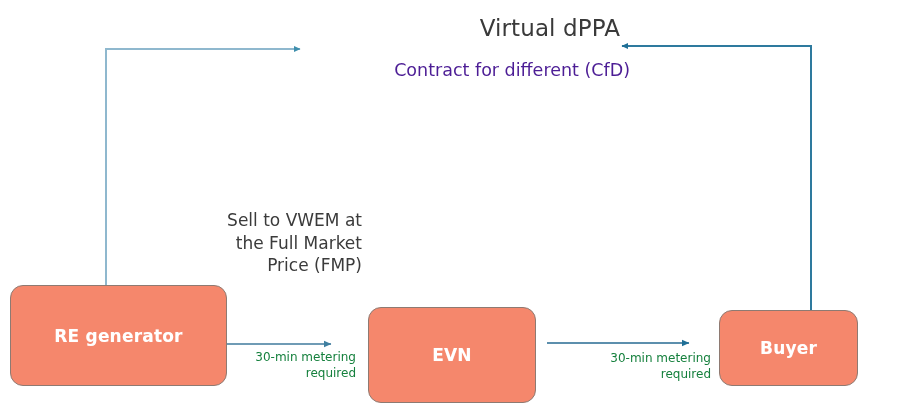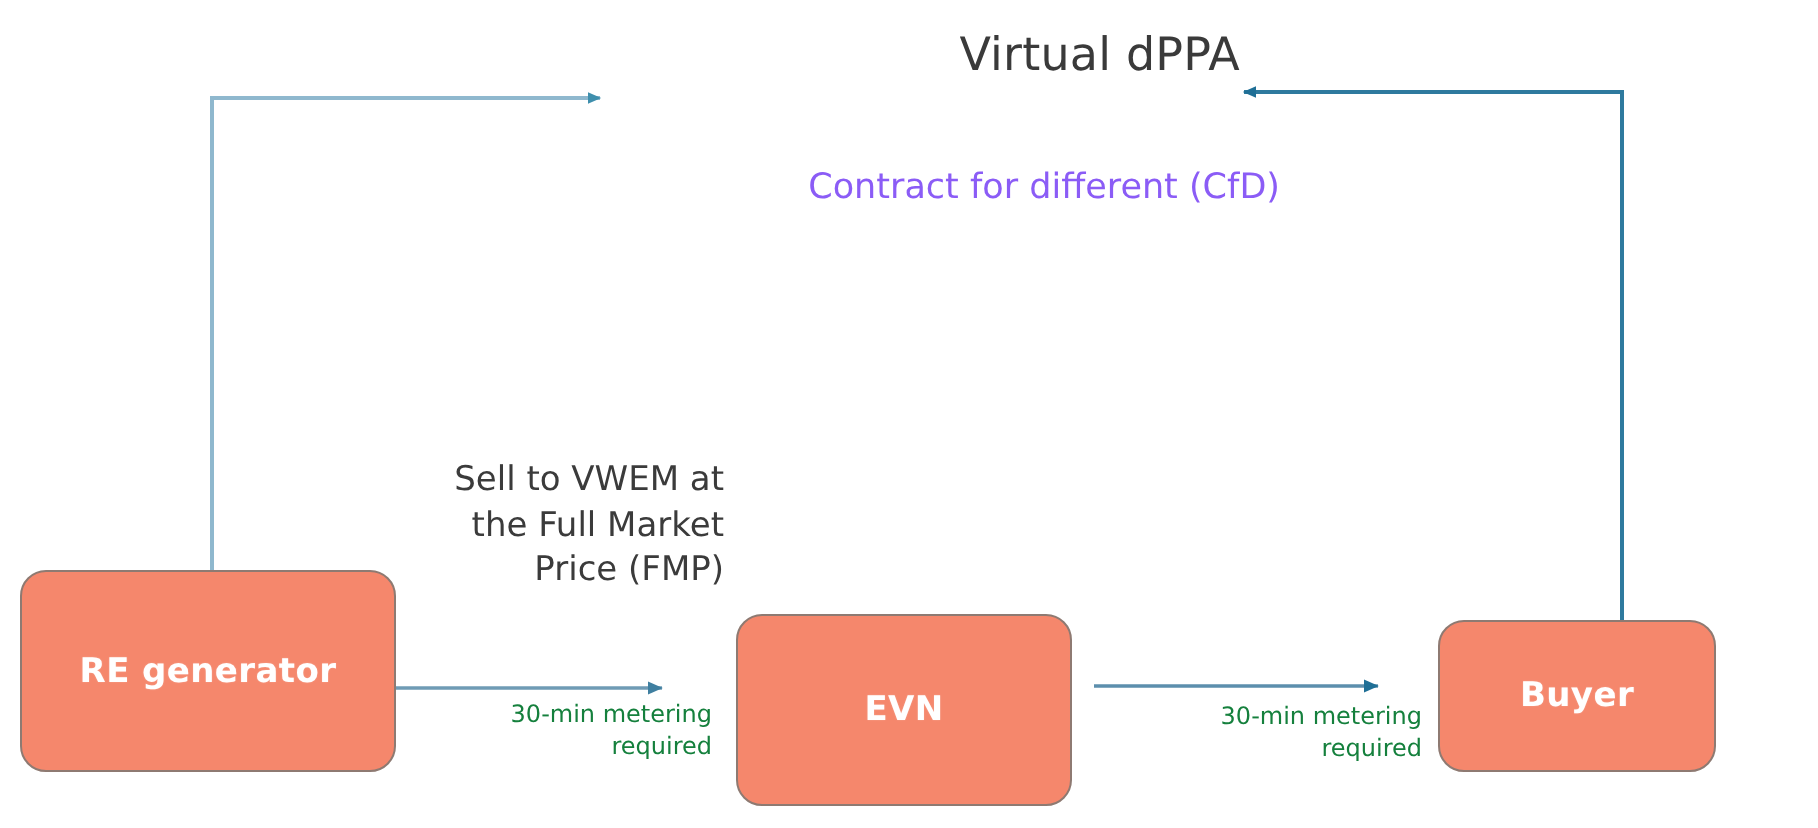--- a/index.html
+++ b/index.html
@@ -43,35 +43,33 @@
   #diagram-title {
     left: 300px;
     top: 14px;
     width: 320px;
     font-size: 23px;
     letter-spacing: 0.1px;
     color: #3a3a3a;
   }
 
   #diagram-subtitle {
-    left: 310px;
+    left: 300px;
     top: 59px;
     width: 330px;
     font-size: 17.5px;
-    color: #8b5cf6;
-    margin-top: 24px;
+    color: #4c1d95;
   }
 
   #label-sell-vwem {
     left: 190px;
     top: 209px;
     width: 172px;
     font-size: 17px;
     line-height: 1.33;
-    margin-top: 20px;
   }
 
   #label-receive-evn {
     left: 563px;
     top: 206px;
     width: 164px;
     font-size: 16.5px;
     line-height: 1.32;
   }
 
@@ -106,21 +104,21 @@
     color: #ffffff;
     font-weight: bold;
     font-size: 17px;
     letter-spacing: 0.2px;
     text-shadow: 0 0 1px rgba(255,255,255,0.25);
   }
 
   #node-re-generator {
     left: 10px;
     top: 285px;
-    width: 188px;
+    width: 217px;
     height: 101px;
   }
 
   #node-evn {
     left: 368px;
     top: 285px;
     width: 168px;
     height: 96px;
     margin-top: 22px;
   }

